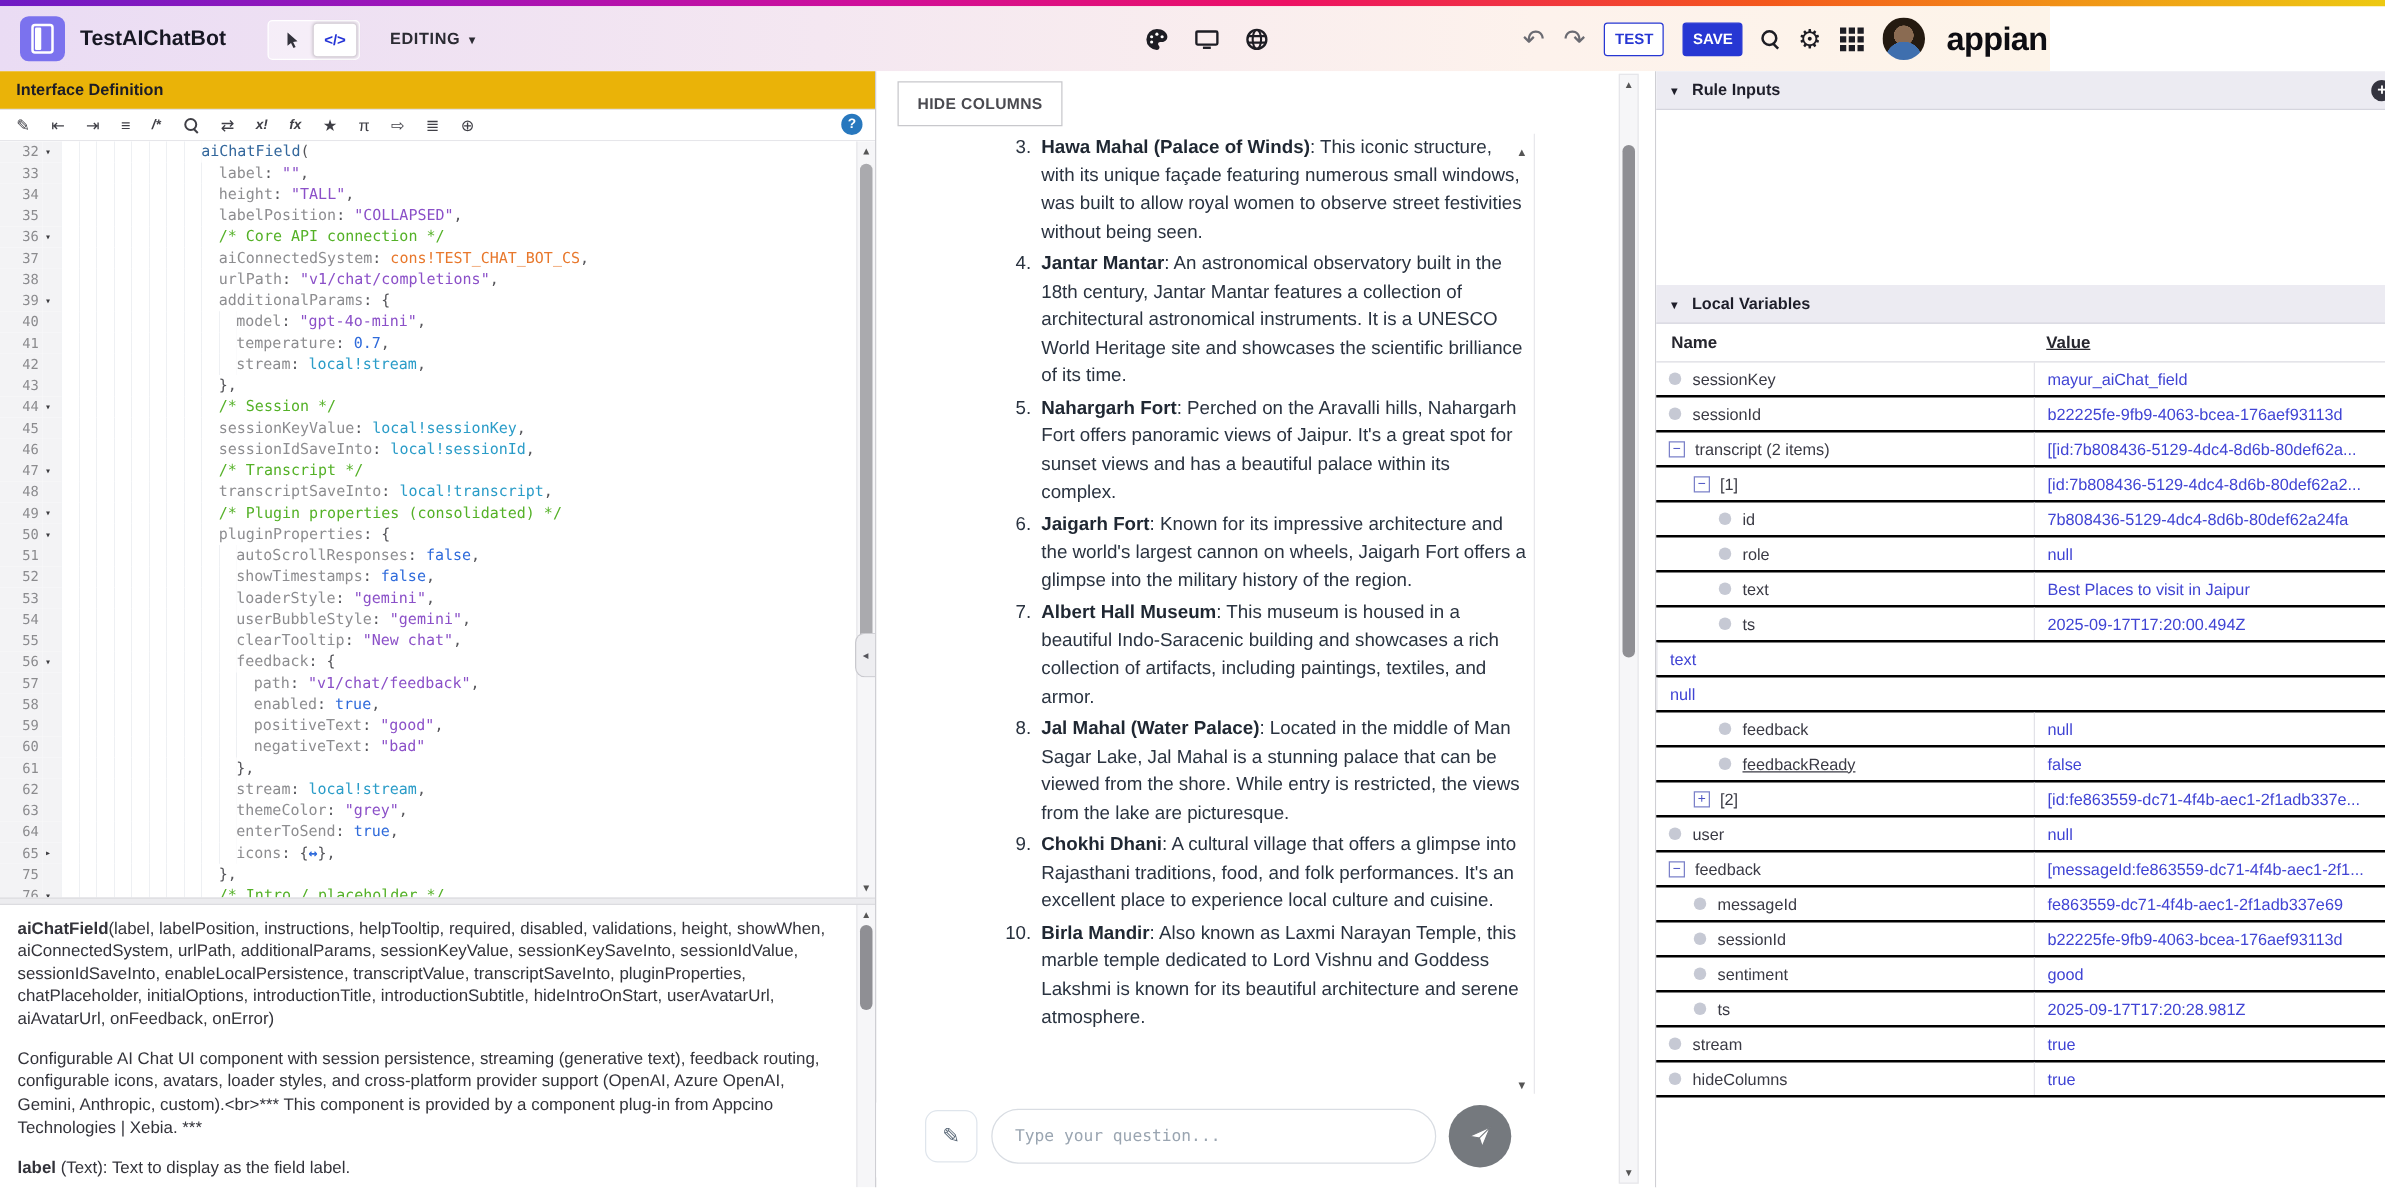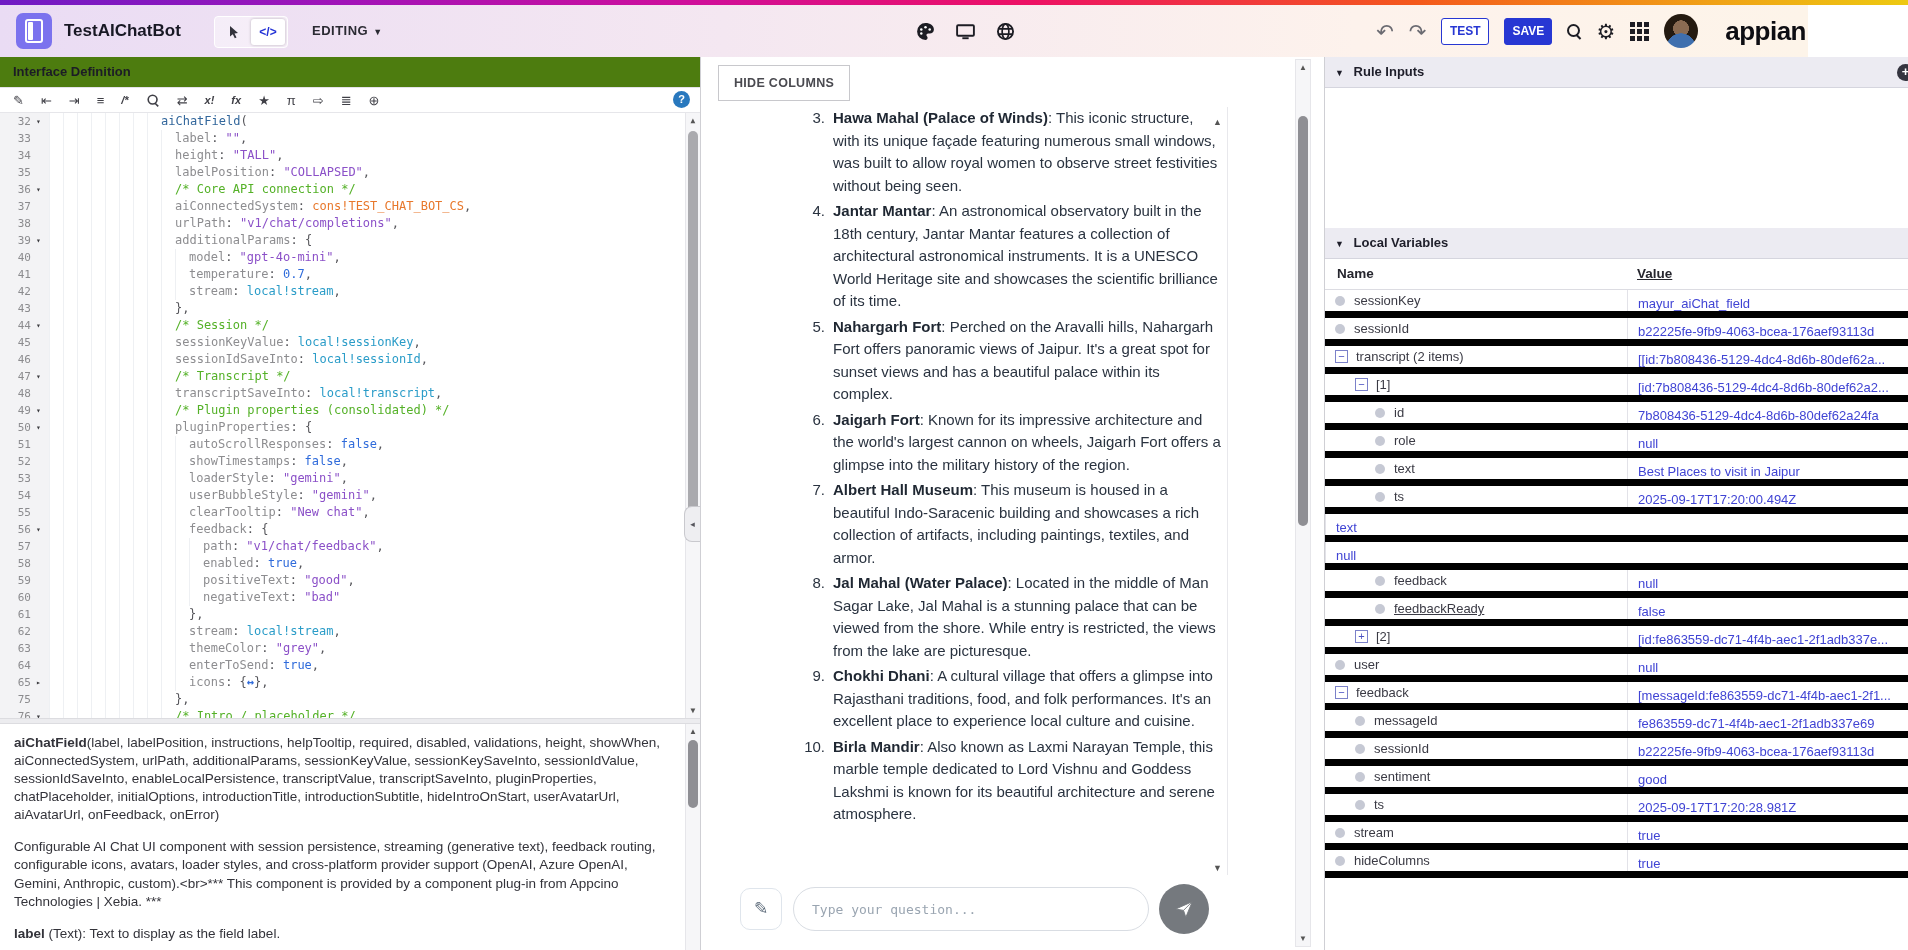--- a/index.html
+++ b/index.html
@@ -3,21 +3,21 @@
 <meta charset="utf-8">
 <style>
   * { margin:0; padding:0; box-sizing:border-box; }
   html,body { width:1908px; height:950px; overflow:hidden; background:#fff;
     font-family:"Liberation Sans", sans-serif; }
   body { position:relative; }
 
   
   .topstrip { position:absolute; left:0; top:0; width:1908px; height:5px;
     background:linear-gradient(90deg,#6f1bc4 0%,#a114b8 18%,#cf0f9b 36%,#ed1164 54%,#f4581c 74%,#f0a216 90%,#edc911 100%); }
-  .header { position:absolute; left:0; top:5px; width:1808px; height:52px;
+  .header { position:absolute; left:0; top:5px; width:1640px; height:52px;
     background:linear-gradient(90deg,#eadcf4 0%,#f4e7f1 40%,#fdf2ec 75%,#fdf4e9 100%); }
   .app-icon { position:absolute; left:16px; top:8px; width:36px; height:36px; border-radius:7px;
     background:#7b72ee; display:flex; align-items:center; justify-content:center; }
   .app-icon i { display:block; width:18px; height:24px; border:2px solid #fff; border-radius:3px; position:relative; }
   .app-icon i::before { content:""; position:absolute; left:1px; top:1px; bottom:1px; width:5px; background:#fff; border-radius:1px; }
   .app-title { position:absolute; left:64px; top:0; height:52px; line-height:52px;
     font-size:17px; font-weight:bold; color:#181824; }
   .mode-toggle { position:absolute; left:214px; top:11px; height:32px; display:flex;
     background:rgba(255,255,255,.45); border:1px solid #fff; border-radius:4px; padding:2px; }
   .mode-btn { width:34px; height:26px; display:flex; align-items:center; justify-content:center;
@@ -32,29 +32,29 @@
   .btn-test { width:48px; height:27px; background:#fff; border:1px solid #2737d3; color:#2737d3;
     font-size:12px; font-weight:bold; text-align:center; line-height:25px; border-radius:3px; }
   .btn-save { width:48px; height:27px; background:#2737d3; border:1px solid #2737d3; color:#fff;
     font-size:12px; font-weight:bold; text-align:center; line-height:25px; border-radius:3px; }
   .gear { font-size:21px; color:#1d1d24; line-height:1; }
   .grid9 { display:inline-grid; grid-template-columns:repeat(3,5px); grid-gap:2px; }
   .grid9 i { width:5px; height:5px; background:#1d1d24; }
   .avatar { width:34px; height:34px; border-radius:50%;
     background:radial-gradient(circle at 50% 100%, #3f6fae 0 38%, transparent 39%),
                radial-gradient(circle at 50% 42%, #8a6b52 0 30%, transparent 31%), #241a10; }
-  .logo { font-size:26px; font-weight:bold; color:#0d0d12; letter-spacing:-.5px; margin-left:12px; }
+  .logo { font-size:26px; font-weight:bold; color:#0d0d12; letter-spacing:-.5px; margin-left:2px; }
   .mag { position:relative; width:14px; height:14px; display:inline-block; color:#1d1d24; }
   .mag::before { content:""; position:absolute; left:0; top:0; width:9px; height:9px; border:2px solid currentColor; border-radius:50%; }
   .mag::after { content:""; position:absolute; left:10px; top:10px; width:6px; height:2.4px; background:currentColor; transform:rotate(45deg); transform-origin:0 0; }
   .mag.sm { transform:scale(.8); color:#3f3f46; }
   svg.hic { display:block; }
 
   
-  .lp-title { position:absolute; left:0; top:57px; width:700px; height:31px; background:#4d7c0f;
+  .lp-title { position:absolute; left:0; top:57px; width:700px; height:31px; background:#eab308;
     border-bottom:1px solid #e3e3e8; font-size:13px; font-weight:bold; color:#1c1c26;
     line-height:30px; padding-left:13px; }
   .lp-toolbar { position:absolute; left:0; top:88px; width:700px; height:25px; border-bottom:1px solid #e6e6ea;
     display:flex; align-items:center; gap:17px; padding-left:13px; color:#3f3f46; font-size:13px; }
   .tbi { line-height:1; font-size:13px; }
   .tbi.txt { font-size:11px; font-weight:bold; font-style:italic; }
   .help-circ { position:absolute; right:10px; top:3px; width:17px; height:17px; border-radius:50%;
     background:#2878be; color:#fff; font-size:11px; font-weight:bold; text-align:center; line-height:17px; }
   .code { position:absolute; left:0; top:113px; width:700px; height:605px; background:#fff; overflow:hidden;
     font-family:"DejaVu Sans Mono", monospace; font-size:12px; }
@@ -107,21 +107,21 @@
   .rp-head { position:absolute; left:0; width:583px; height:31px; background:#ecebf2;
     border-bottom:1px solid #d5d5de; font-size:13px; font-weight:bold; color:#1e1e2a; line-height:30px; padding-left:10px; }
   .rp-head .car { font-size:9px; margin-right:6px; }
   .plus-circ { position:absolute; right:-6px; top:7px; width:17px; height:17px; border-radius:50%;
     background:#34343f; color:#fff; font-size:13px; text-align:center; line-height:16px; }
   .thead { position:absolute; left:0; top:202px; width:583px; height:31px; border-bottom:1px solid #dcdce2;
     font-size:13.5px; font-weight:bold; color:#26262e; line-height:30px; }
   .col-name { position:absolute; left:12px; }
   .col-value { position:absolute; left:312px;text-decoration:underline; }
   .tbody { position:absolute; left:0; top:233px; width:583px; }
-  .trow { display:flex; height:28px; line-height:27px; border-bottom:7px solid #000000; font-size:13px; }
+  .trow { display:flex; height:28px; line-height:27px; border-bottom:2px solid #000000; font-size:13px; }
   .tname { width:302px; flex:none; display:flex; align-items:center; color:#3a3a44; }
   .tval { flex:1; border-left:1px solid #e2e2e8; padding-left:10px; color:#4044d4;
     white-space:nowrap; overflow:hidden; }
   .dot { width:10px; height:10px; border-radius:50%; background:#c6c9d4; margin-right:9px; flex:none; }
   .box { width:13px; height:13px; border:1px solid #7b81c9; color:#4a52c4; font-size:11px; line-height:11px;
     text-align:center; margin-right:8px; flex:none; background:#fff; }
 
   
   .tab-l { position:absolute; left:684px; top:506px; width:16px; height:36px; background:#eeeef1;
     border:1px solid #c9c9ce; border-right:none; border-radius:8px 0 0 8px; color:#55555c;

